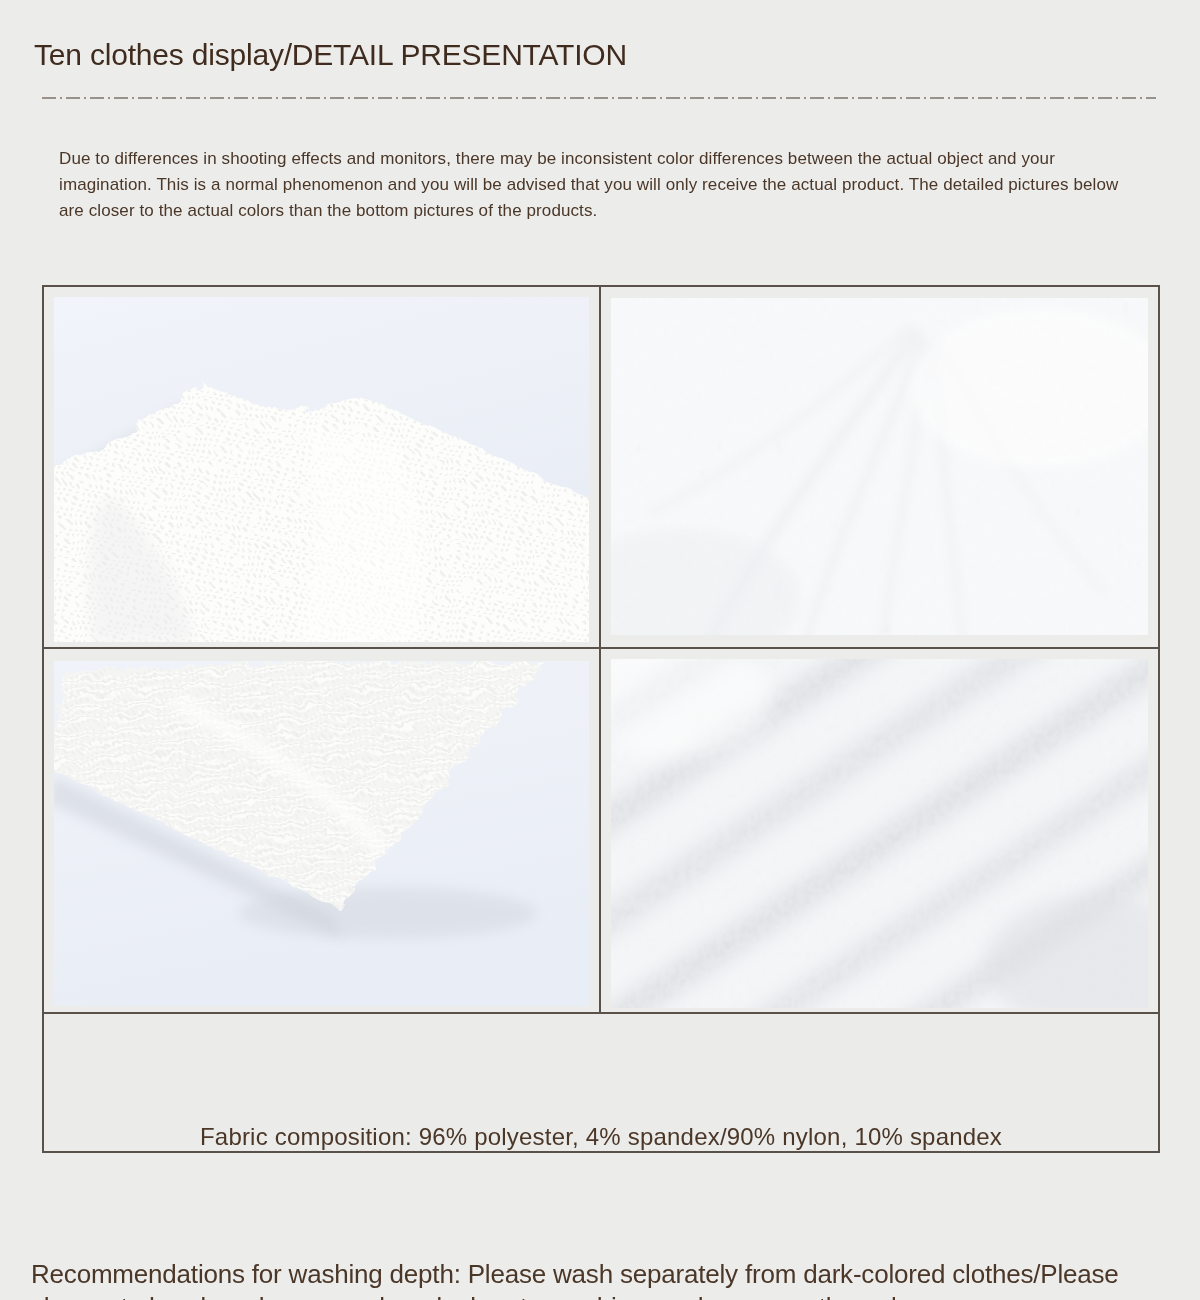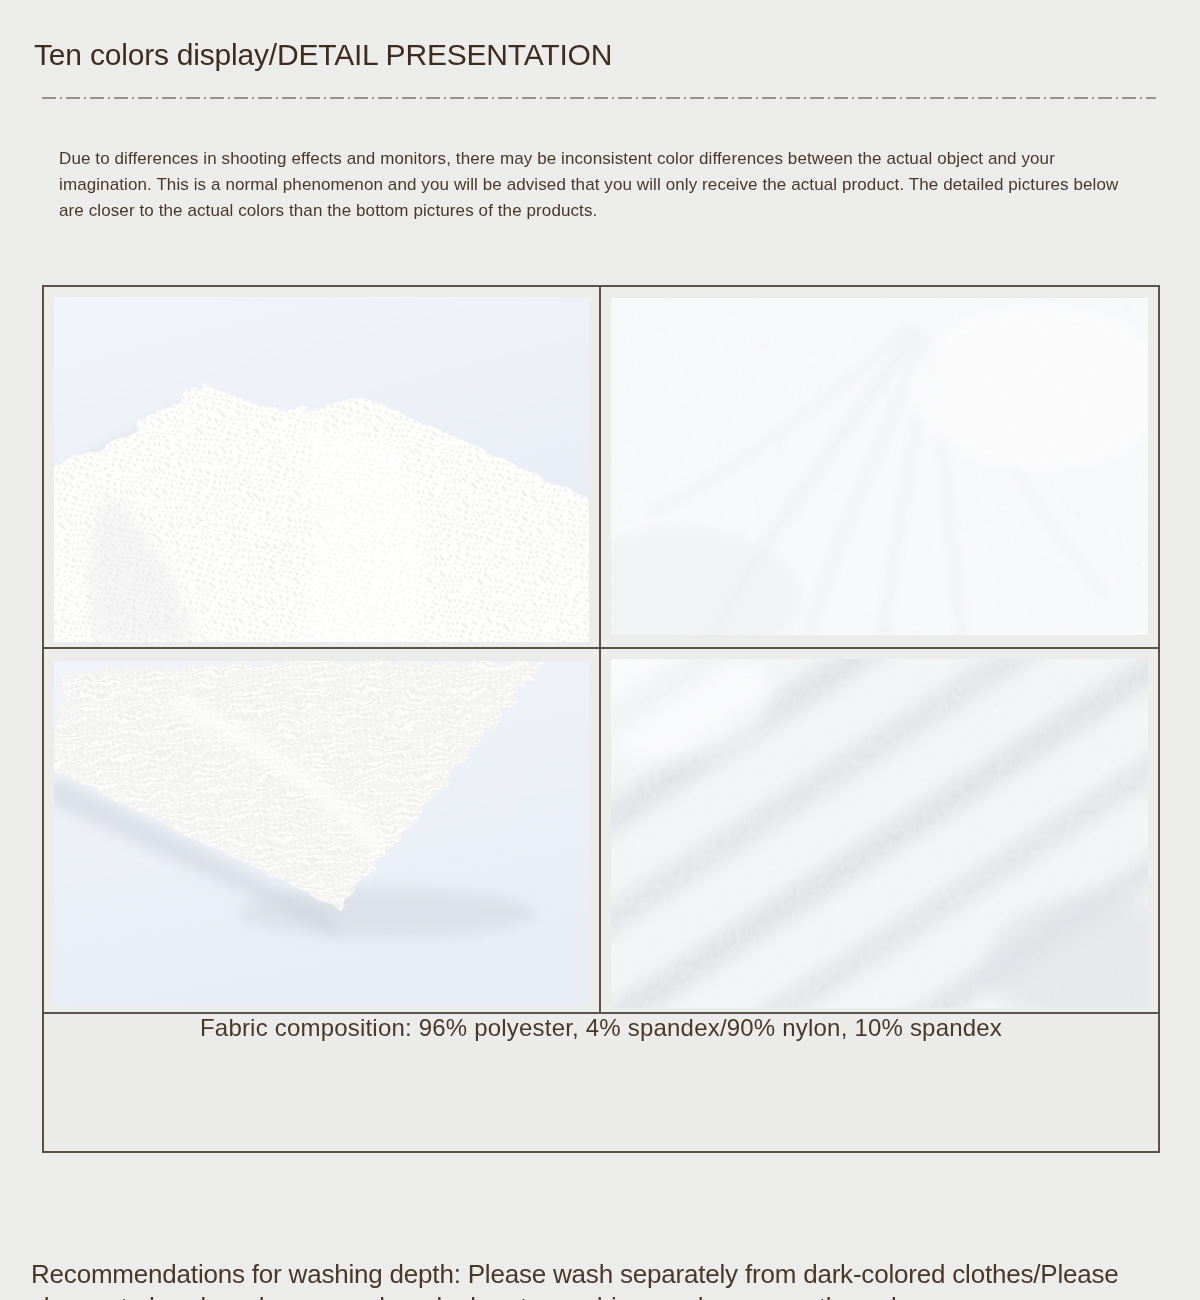--- a/index.html
+++ b/index.html
@@ -51,36 +51,36 @@
   .cell.bl{border-right:2px solid var(--border-dark);border-bottom:2px solid var(--border-dark);}
   .cell.br{border-bottom:2px solid var(--border-dark);}
   .photo{position:absolute;left:10px;right:10px;overflow:hidden;}
   .photo svg{display:block;width:100%;height:100%;}
   .photo.p-tl{top:10px;height:345px;}
   .photo.p-tr{top:11px;height:337px;}
   .photo.p-bl{top:12px;height:345px;}
   .photo.p-br{top:10px;height:349px;}
   .caption-row{
     grid-column:1 / -1;
-    display:flex;align-items:flex-start;justify-content:center;
+    display:flex;align-items:flex-end;justify-content:center;
     background:var(--caption-bg);
   }
   .caption-row span{
     font-size:24px;letter-spacing:0.2px;color:var(--text-body);
   }
   .care{
     position:absolute;left:31px;top:1258px;width:1152px;
     font-size:26px;line-height:33px;letter-spacing:-0.2px;
     color:var(--text-body);
   }
 </style>
 </head>
 <body>
 
-<h1 class="title">Ten colors display/DETAIL PRESENTATION</h1>
+<h1 class="title">Ten clothes display/DETAIL PRESENTATION</h1>
 
 <div class="divider"></div>
 
 <p class="disclaimer">Due to differences in shooting effects and monitors, there may be inconsistent color differences between the actual object and your imagination. This is a normal phenomenon and you will be advised that you will only receive the actual product. The detailed pictures below are closer to the actual colors than the bottom pictures of the products.</p>
 
 <div class="gallery">
 
   <div class="cell tl">
     <div class="photo p-tl" role="img" aria-label="White lace fabric flat-lay corner detail">
       <svg viewBox="0 0 536 345" preserveAspectRatio="none" aria-hidden="true">

